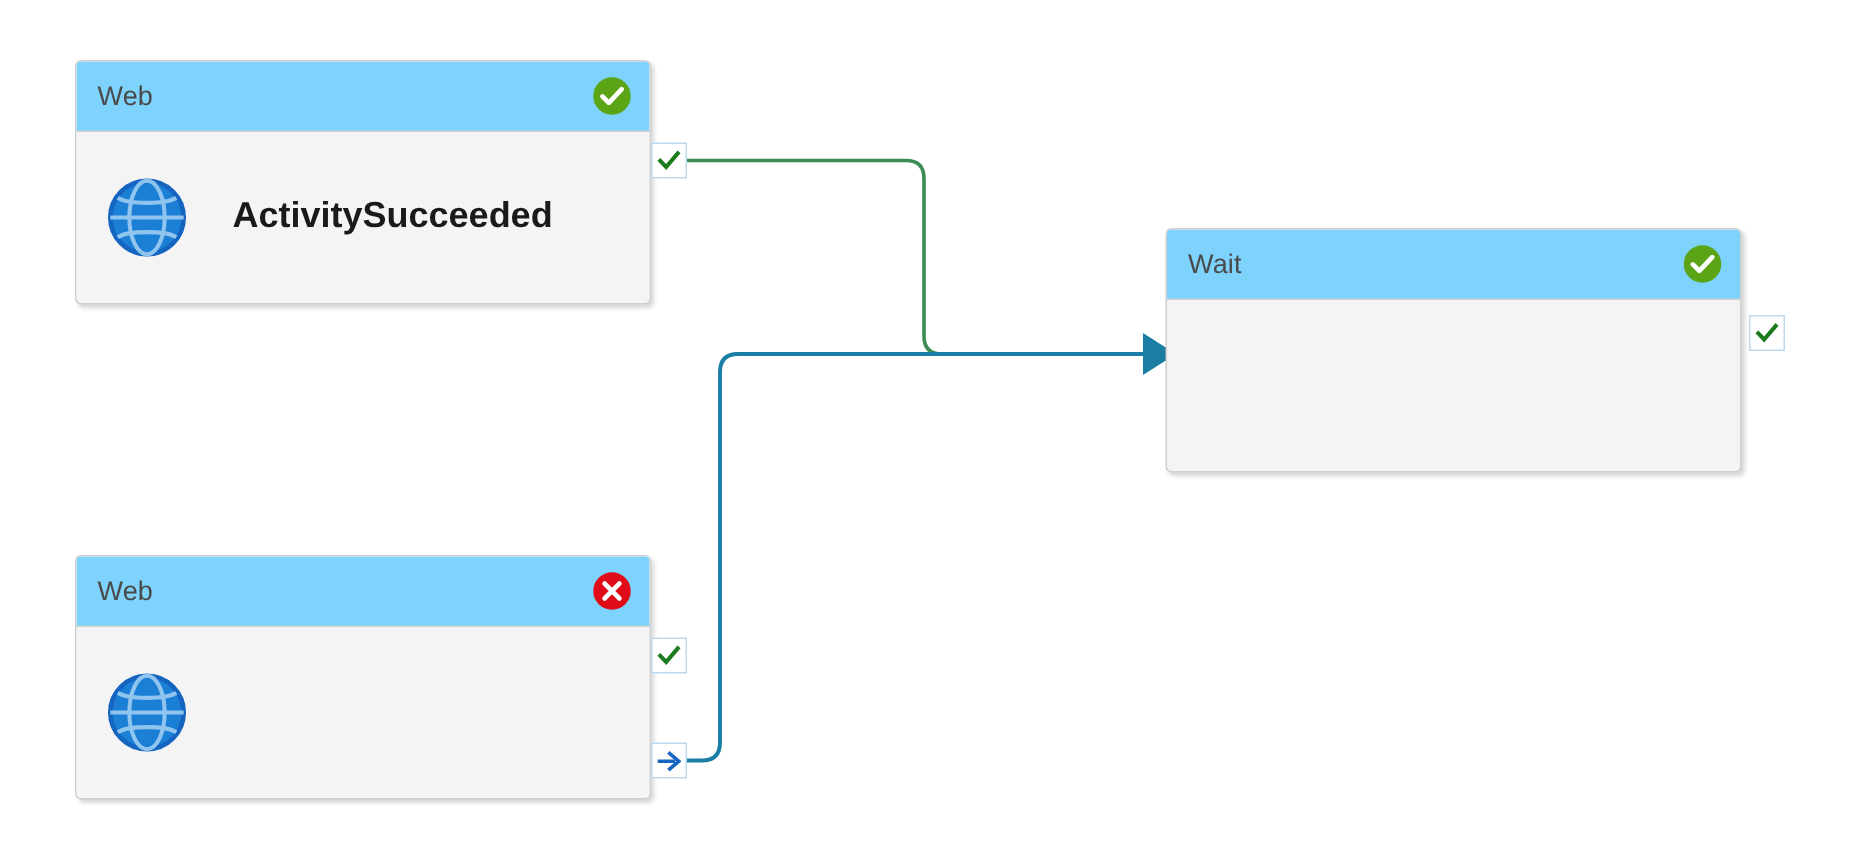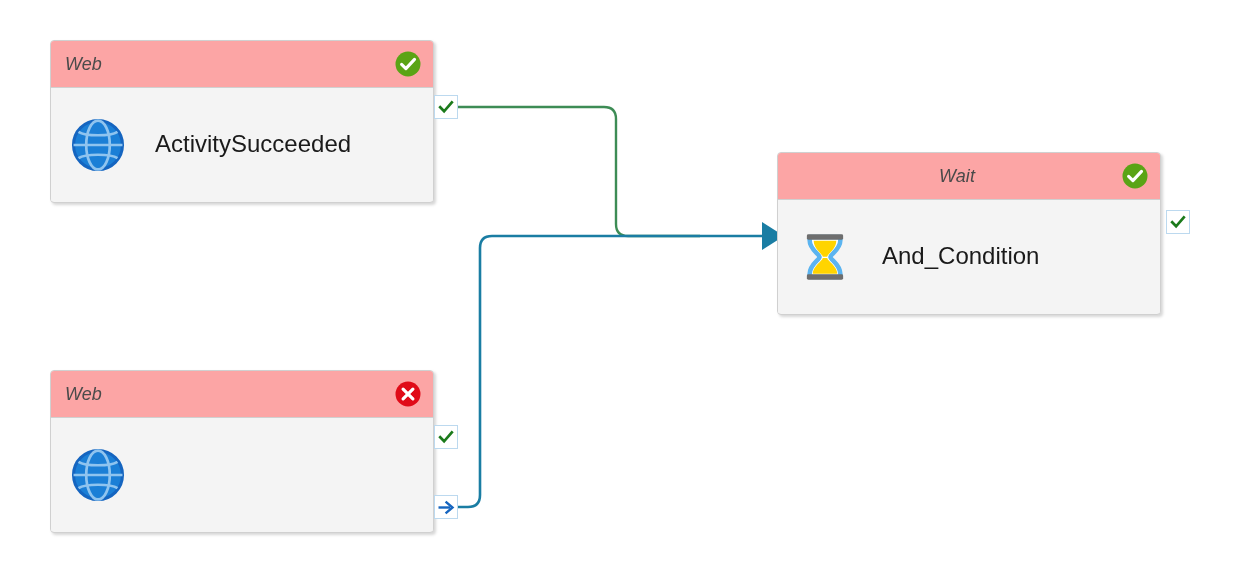--- a/index.html
+++ b/index.html
@@ -37,27 +37,26 @@
     box-sizing: border-box;
     border: 1px solid #d0d0d0;
     border-radius: 4px;
     background: #f4f4f4;
     box-shadow: 2px 2px 3px rgba(0,0,0,0.16);
     overflow: hidden;
   }
   .node-header {
     position: relative;
     height: 47px;
-    background: #fca5a5;
+    background: #7dd3fc;
     border-bottom: 1px solid #d0d0d0;
     display: flex;
     align-items: center;
     box-sizing: border-box;
     padding: 0 12px 0 14px;
-    font-style: italic;
   }
   .node-title {
     font-size: 18px;
     color: #4a4a4a;
     letter-spacing: 0.1px;
     line-height: 1;
     flex: 1 1 auto;
     white-space: nowrap;
   }
   .status-icon {
@@ -79,21 +78,21 @@
     height: 58px;
     flex: 0 0 auto;
     display: block;
   }
   .node-label {
     font-size: 24px;
     color: #1a1a1a;
     margin-left: 28px;
     line-height: 1.1;
     white-space: nowrap;
-    font-weight: 400;
+    font-weight: 700;
   }
   
   .port {
     position: absolute;
     z-index: 3;
     width: 24px;
     height: 24px;
     box-sizing: border-box;
     background: #ffffff;
     border: 1px solid #bcd9ef;
@@ -151,38 +150,27 @@
         <circle cx="32" cy="32" r="27" fill="#1b7fd6"></circle>
         <circle cx="32" cy="32" r="27" fill="none" stroke="#1565c0" stroke-width="3.4"></circle>
         <ellipse cx="32" cy="32" rx="13" ry="27" fill="none" stroke="#8fc4ef" stroke-width="3"></ellipse>
         <line x1="5" y1="32" x2="59" y2="32" stroke="#8fc4ef" stroke-width="3"></line>
         <path d="M10.5 17.5 C18 22.5, 46 22.5, 53.5 17.5" fill="none" stroke="#8fc4ef" stroke-width="3"></path>
         <path d="M10.5 46.5 C18 41.5, 46 41.5, 53.5 46.5" fill="none" stroke="#8fc4ef" stroke-width="3"></path>
       </svg>
     </div>
   </div>
 
-  <div class="node" style="left:777px; top:152px; width:384px; height:163px;text-align:center;">
+  <div class="node" style="left:777px; top:152px; width:384px; height:163px;">
     <div class="node-header">
       <span class="node-title">Wait</span>
       <svg class="status-icon" viewBox="0 0 26 26">
         <circle cx="13" cy="13" r="12.5" fill="#5aa415"></circle>
         <path d="M6.6 13.3 L10.9 17.6 L19.5 8.4" fill="none" stroke="#ffffff" stroke-width="3.1" stroke-linecap="round" stroke-linejoin="round"></path>
       </svg>
-    </div>
-    <div class="node-body">
-      <svg class="node-icon" viewBox="0 0 64 64">
-        <path d="M15 10 H49 L49 13 C49 24, 38 29, 38 32 C38 35, 49 40, 49 51 L49 54 H15 L15 51
-                 C15 40, 26 35, 26 32 C26 29, 15 24, 15 13 Z" fill="#ffffff" stroke="#5bb4f0" stroke-width="5" stroke-linejoin="round"></path>
-        <path d="M19.5 14 H44.5 C44.5 23, 34.5 29, 34.5 31.6 H29.5 C29.5 29, 19.5 23, 19.5 14 Z" fill="#ffd400"></path>
-        <path d="M29.5 33 H34.5 C34.5 36, 45.5 42, 45.5 50.5 H18.5 C18.5 42, 29.5 36, 29.5 33 Z" fill="#ffd400"></path>
-        <rect x="12" y="7" width="40" height="6" rx="1.6" fill="#6e6e6e"></rect>
-        <rect x="12" y="51" width="40" height="6" rx="1.6" fill="#6e6e6e"></rect>
-      </svg>
-      <span class="node-label">And_Condition</span>
     </div>
   </div>
 
   <div class="port" style="left:434px; top:95px;">
     <svg width="16" height="16" viewBox="0 0 16 16">
       <path d="M2.2 8.2 L6.1 12.3 L13.8 3.3" fill="none" stroke="#1b7a1b" stroke-width="2.7" stroke-linecap="square" stroke-linejoin="miter"></path>
     </svg>
   </div>
 
   <div class="port" style="left:434px; top:425px;">

